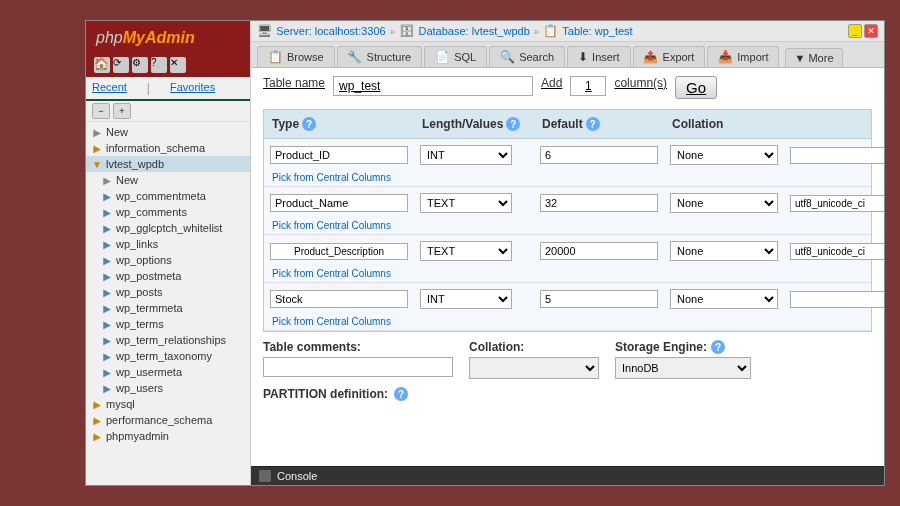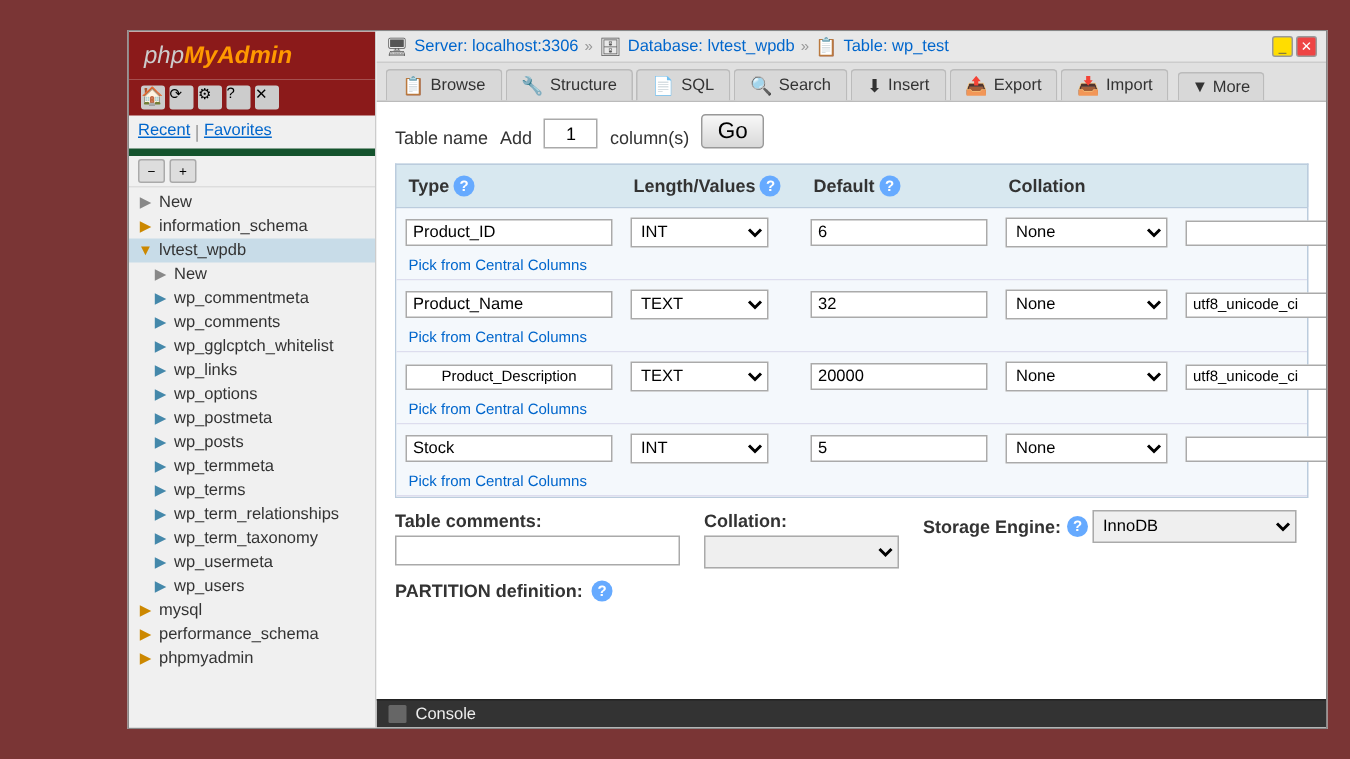--- a/index.html
+++ b/index.html
@@ -11,21 +11,21 @@
       height: 506px;
       overflow: hidden;
     }
 
     .outer-frame {
       position: absolute;
       top: 20px;
       left: 85px;
       width: 800px;
       height: 466px;
-      background: #ffffff;
+      background: #bef264;
       border: 1px solid #888;
       display: flex;
     }
 
     
     .sidebar {
       width: 165px;
       min-width: 165px;
       background: #f0f0f0;
       border-right: 1px solid #ccc;
@@ -64,23 +64,23 @@
     .logo-icon-item {
       width: 16px;
       height: 16px;
       background: #ccc;
       border-radius: 2px;
       display: inline-block;
     }
 
     .sidebar-tabs {
       display: flex;
-      gap: 3px;
+      gap: 20px;
       padding: 4px 6px;
-      border-bottom: 5px solid #14532d;
+      border-bottom: 2px solid #14532d;
     }
     .sidebar-tab {
       font-size: 11px;
       color: #555;
       cursor: pointer;
       text-decoration: underline;
       color: #06c;
     }
     .sidebar-tab-sep { color: #999; }
 
@@ -215,23 +215,24 @@
     .content-area {
       flex: 1;
       overflow-y: auto;
       padding: 8px 12px;
       background: #fff;
     }
 
     
     .table-name-row {
       display: flex;
-      align-items: flex-end;
+      align-items: flex-start;
       gap: 8px;
       margin-bottom: 10px;
+      text-decoration: underline;
     }
     .field-label {
       font-size: 12px;
       color: #333;
       font-weight: normal;
     }
     .table-name-input {
       border: 1px solid #aaa;
       padding: 2px 5px;
       font-size: 12px;
@@ -375,21 +376,21 @@
       border: 1px solid #aaa;
       padding: 3px 2px;
       font-size: 11px;
       width: 190px;
     }
     .bottom-field-collation {
       width: 130px;
     }
     .storage-engine-field {
       display: flex;
-      flex-direction: row;
+      flex-direction: column;
       gap: 3px;
     }
     .storage-engine-label {
       display: flex;
       align-items: center;
       gap: 4px;
       font-size: 12px;
       font-weight: bold;
       color: #333;
     }
@@ -615,20 +616,21 @@
       </div>
       <div class="nav-tab-more">
         ▼ <span>More</span>
       </div>
     </div>
 
     <div class="content-area">
 
       <div class="table-name-row">
         <label class="field-label">Table name</label>
+        <input class="table-name-input" type="text" value="wp_test" style="">
         <span class="add-label">Add</span>
         <input class="add-num-input" type="text" value="1" style="">
         <span class="columns-label">column(s)</span>
         <button class="go-btn">Go</button>
       </div>
 
       <div class="col-headers">
         <div class="col-header">
           <span>Type</span>
           <span class="help-icon">?</span>

